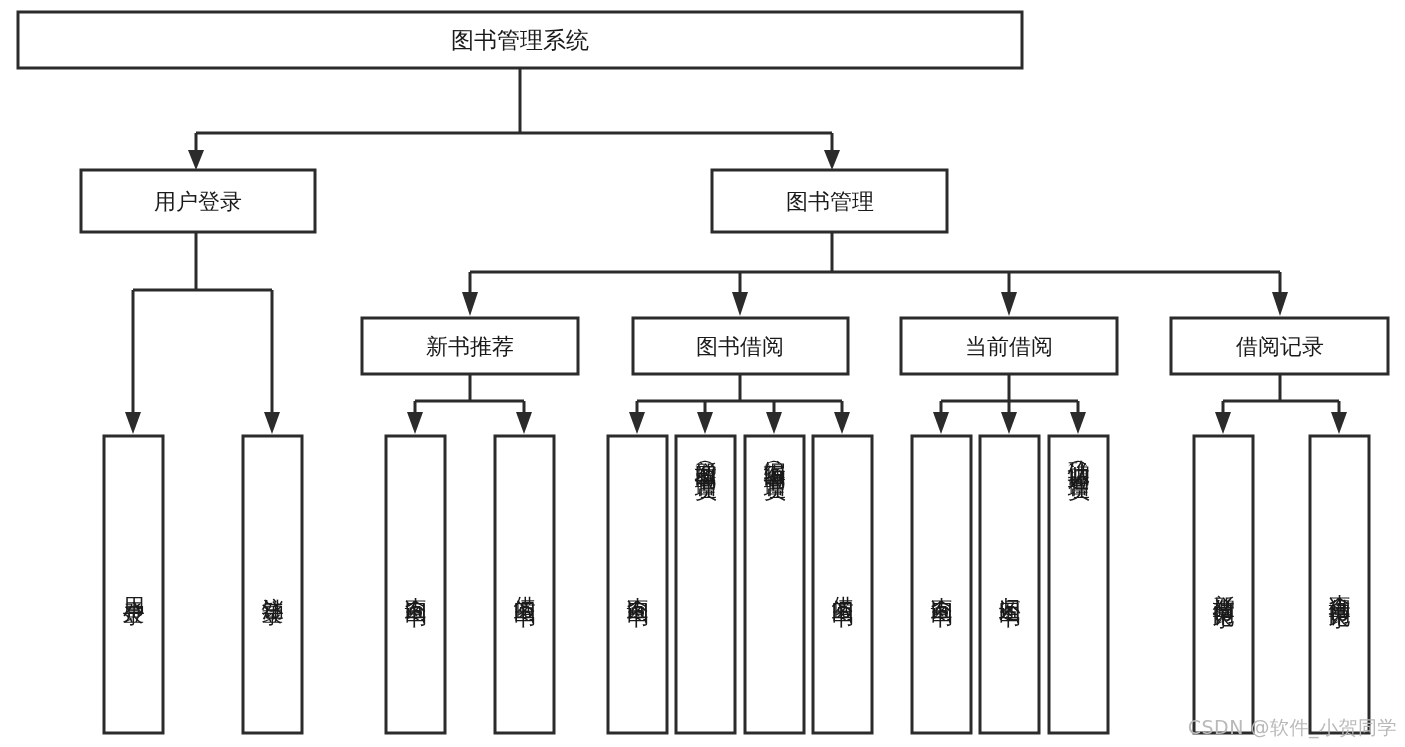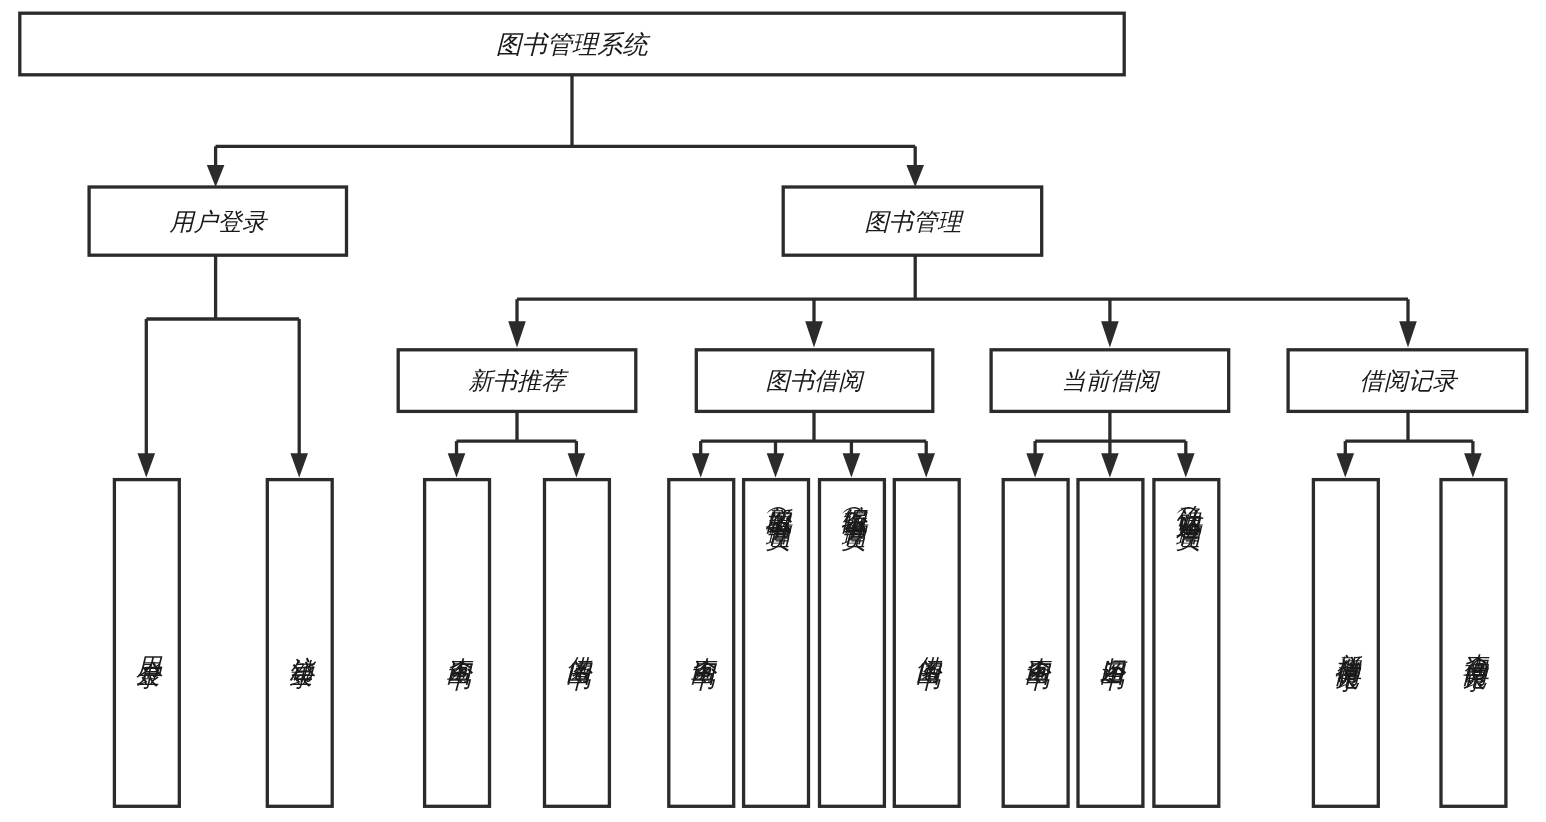--- a/index.html
+++ b/index.html
@@ -9,21 +9,20 @@
   }
   body {
     font-family: "DejaVu Sans", "Liberation Sans", sans-serif;
   }
   #diagram-root {
     position: relative;
     width: 1405px;
     height: 747px;
     background: #ffffff;
     overflow: hidden;
-    font-style: italic;
   }
   svg.diagram-canvas {
     position: absolute;
     left: 0;
     top: 0;
     width: 1405px;
     height: 747px;
   }
   .node-box {
     fill: #ffffff;
@@ -238,13 +237,14 @@
     <span class="leaf-label">确认归还（管理员）</span>
   </div>
 
   <div class="leaf-label-wrap" style="left:1194px; top:436px; width:59px; height:297px;">
     <span class="leaf-label">新增借阅记录</span>
   </div>
   <div class="leaf-label-wrap" style="left:1310px; top:436px; width:59px; height:297px;">
     <span class="leaf-label">查询借阅记录</span>
   </div>
 
+  <div class="watermark">CSDN @软件_小贺同学</div>
 </div>
 
 </body></html>

